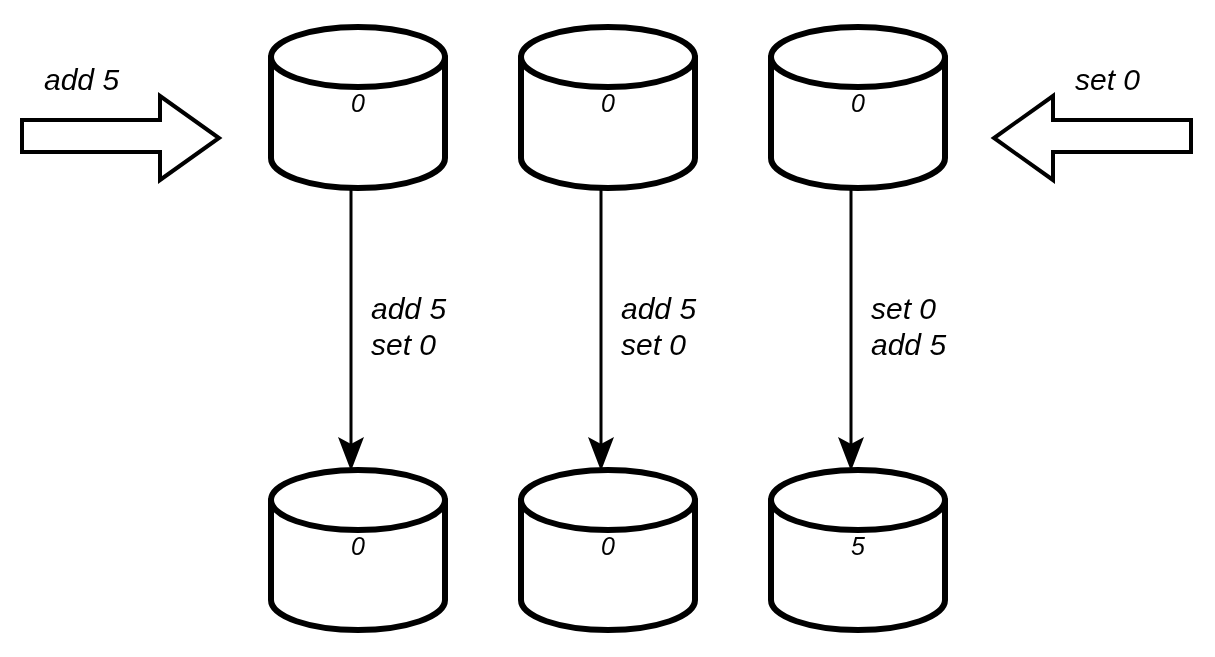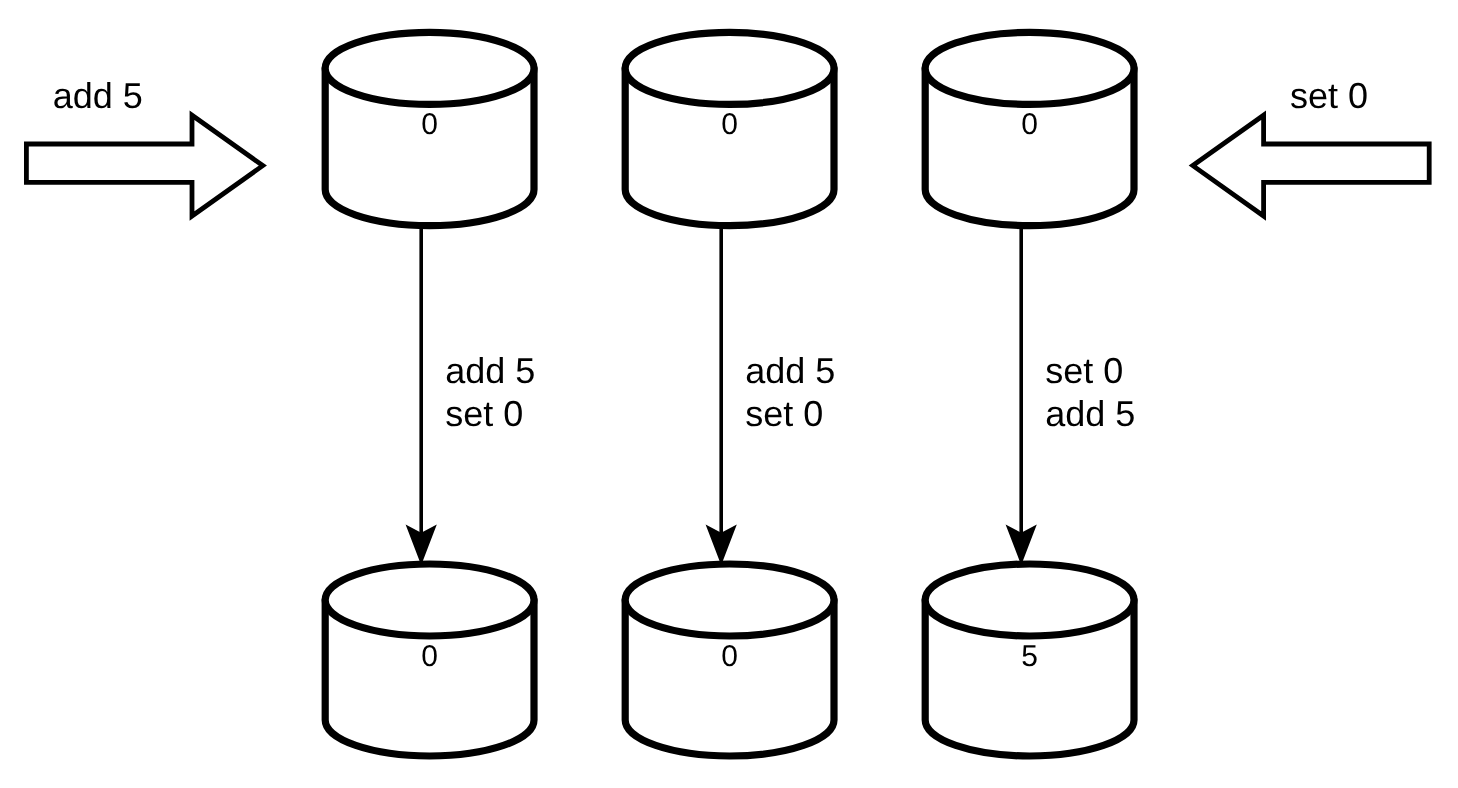--- a/index.html
+++ b/index.html
@@ -8,20 +8,21 @@
     padding: 0;
     background: #ffffff;
   }
   #canvas {
     position: relative;
     width: 1215px;
     height: 657px;
     background: #ffffff;
     font-family: "Liberation Sans", "DejaVu Sans", sans-serif;
     overflow: hidden;
+    font-style: italic;
   }
   #diagram-svg {
     position: absolute;
     left: 0;
     top: 0;
     width: 1215px;
     height: 657px;
   }
   .db-value {
     font-family: "Liberation Sans", "DejaVu Sans", sans-serif;

